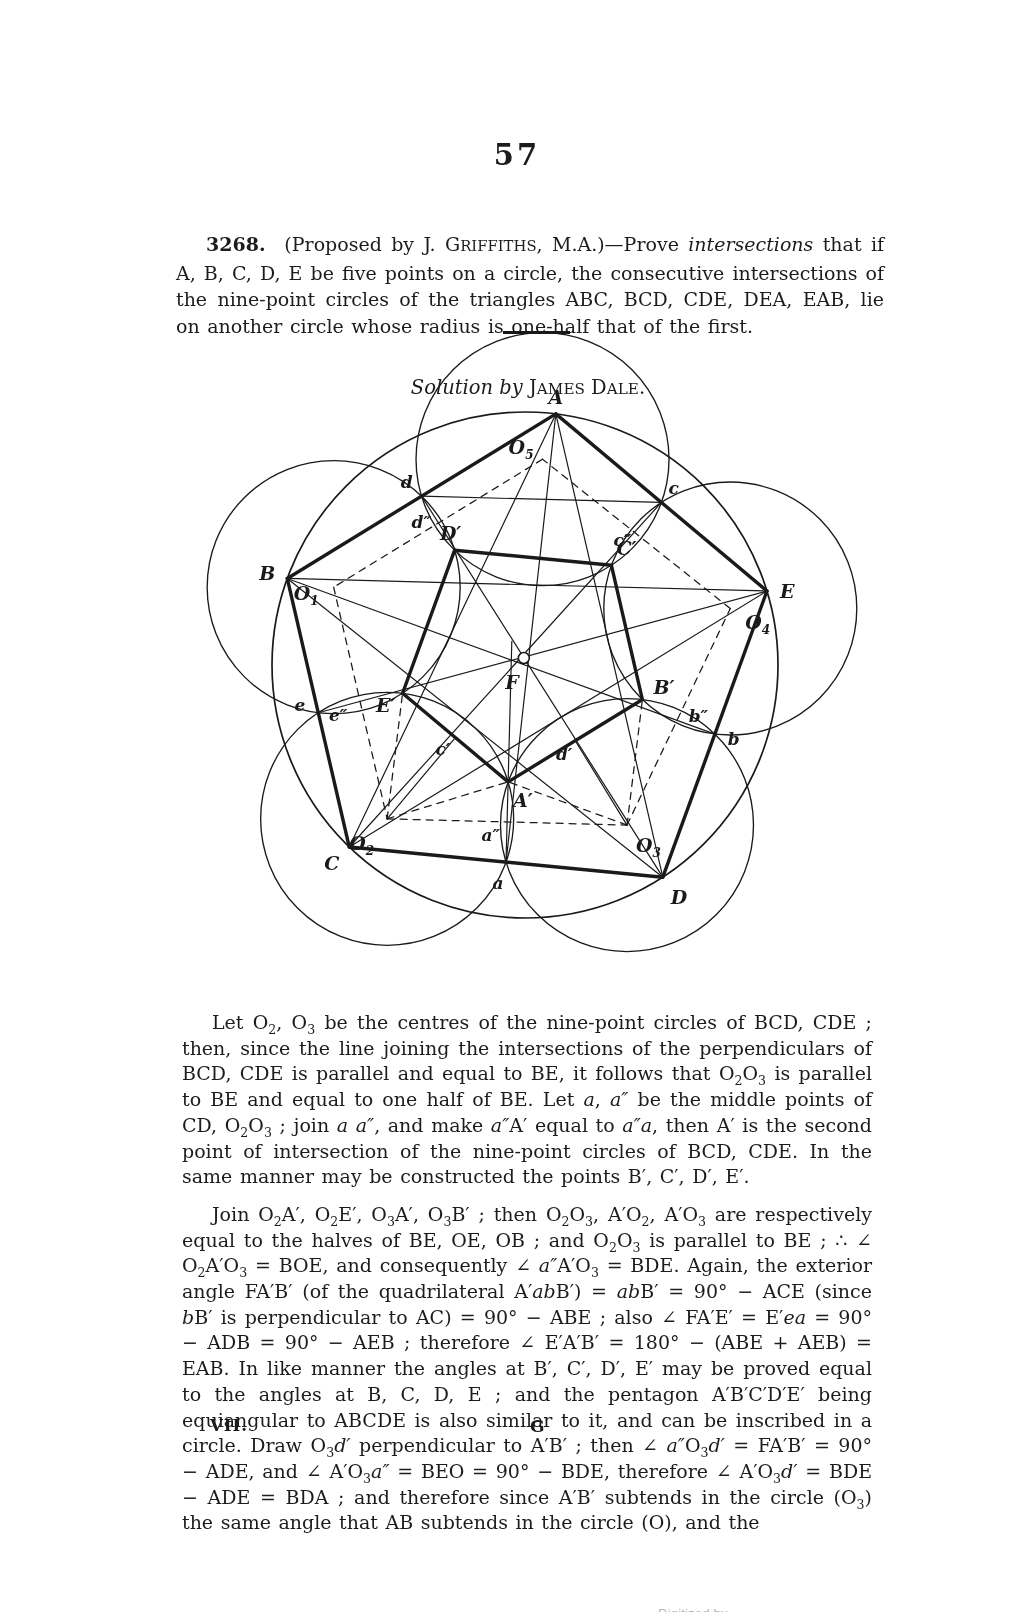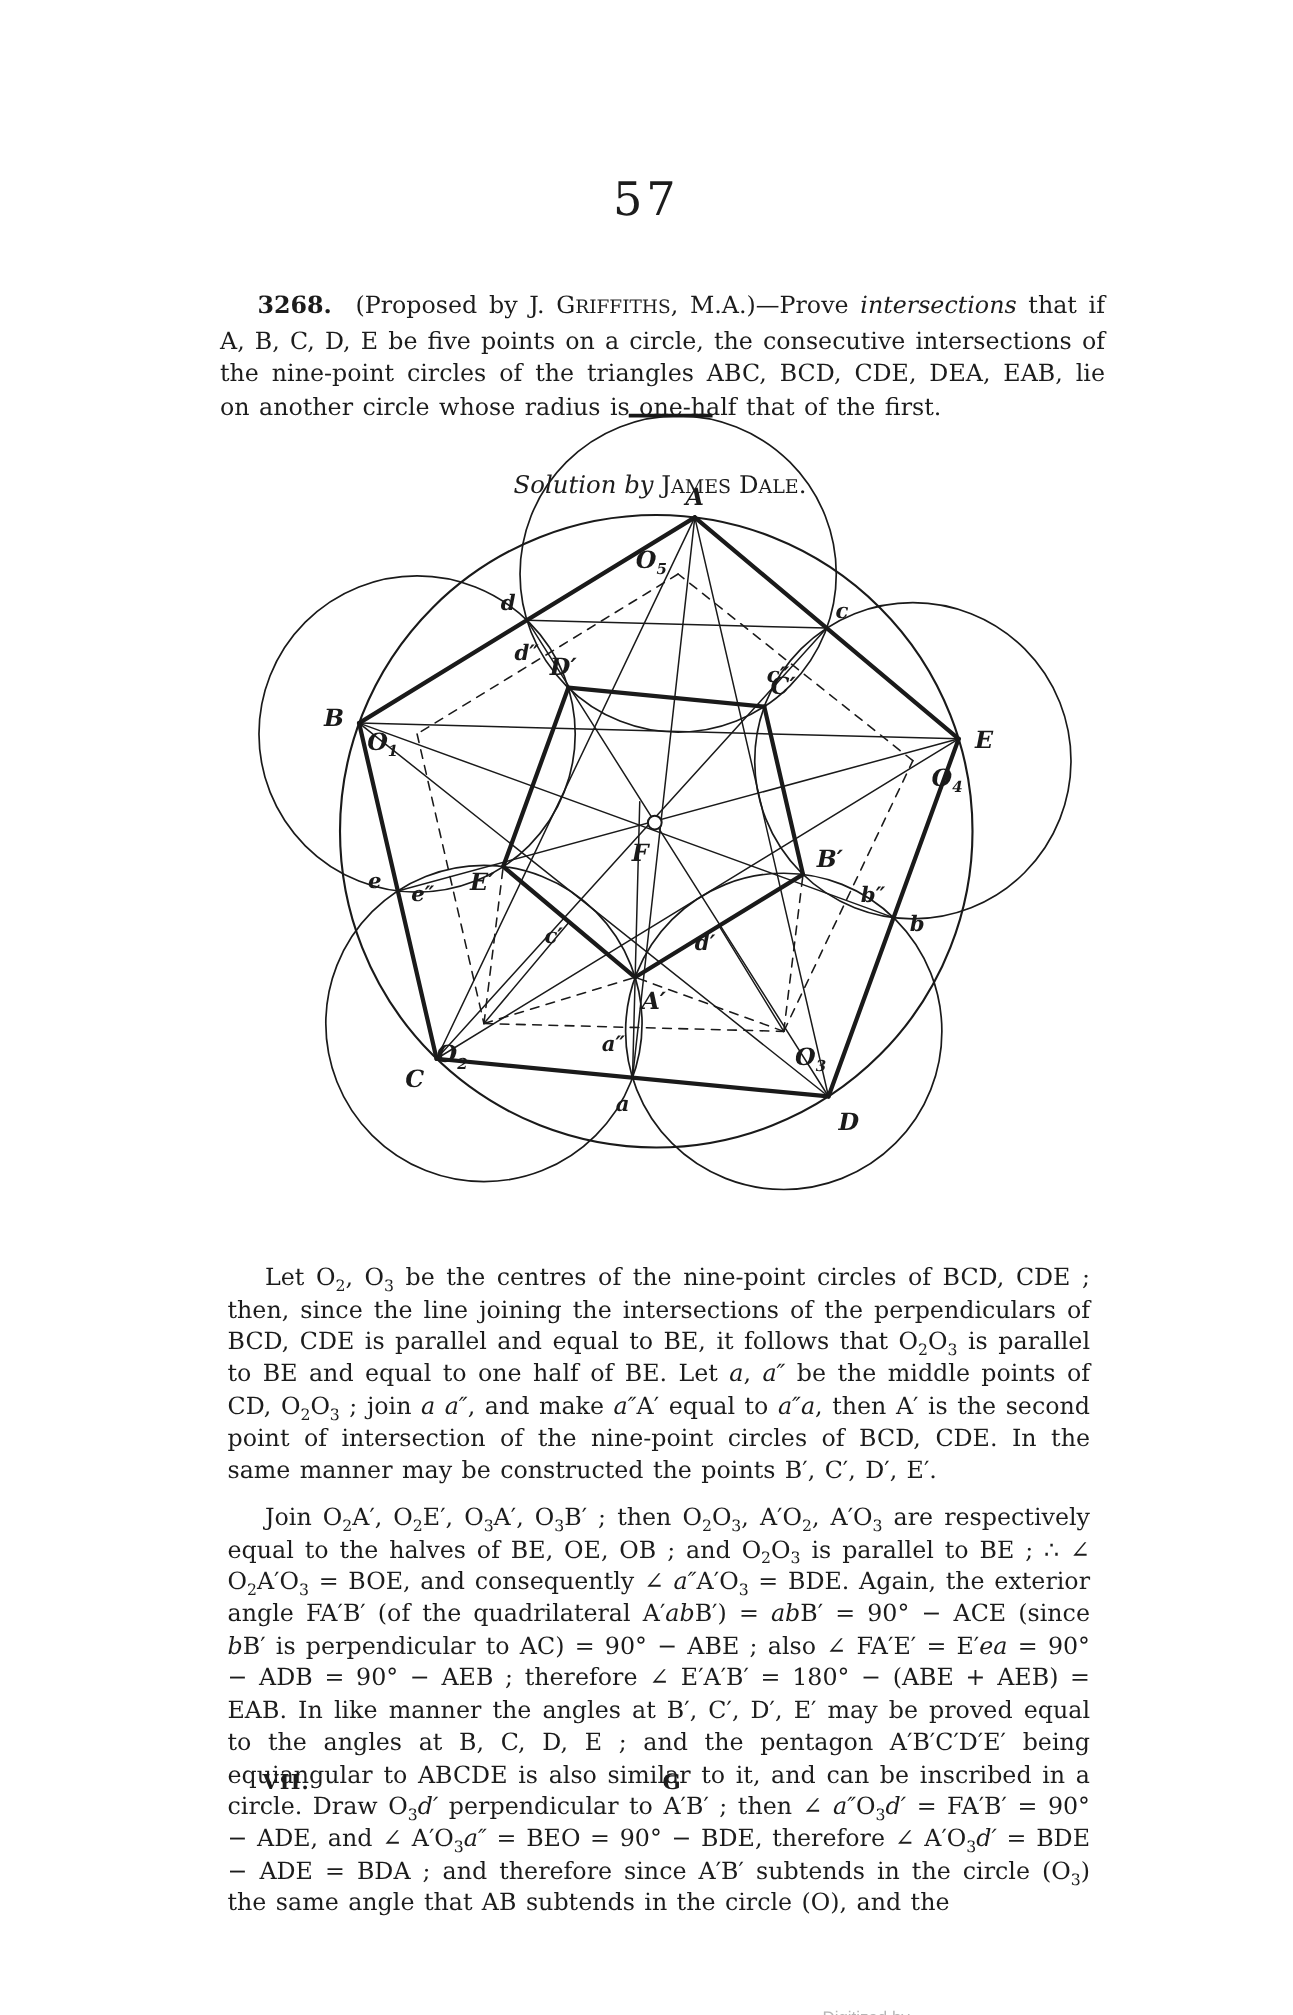--- a/index.html
+++ b/index.html
@@ -3,21 +3,21 @@
 <meta charset="utf-8">
 <style>
   html,body{margin:0;padding:0;}
   body{
     width:1034px;height:1612px;background:#ffffff;position:relative;
     font-family:"DejaVu Serif","DejaVu Sans",serif;color:#1c1c1c;
     overflow:hidden;
   }
   .page-number{
     position:absolute;top:138px;left:0;width:1034px;text-align:center;
-    font-size:37px;font-weight:400;letter-spacing:3px;
+    font-size:29px;font-weight:700;letter-spacing:3px;
   }
   .problem{
     position:absolute;top:212px;left:176px;width:708px;
     font-size:19px;line-height:26.5px;text-align:justify;text-indent:30px;
     word-spacing:1.5px;
   }
   .divider{
     position:absolute;top:331px;left:503px;width:67px;height:3px;background:#171717;
   }
   .solution-by{

